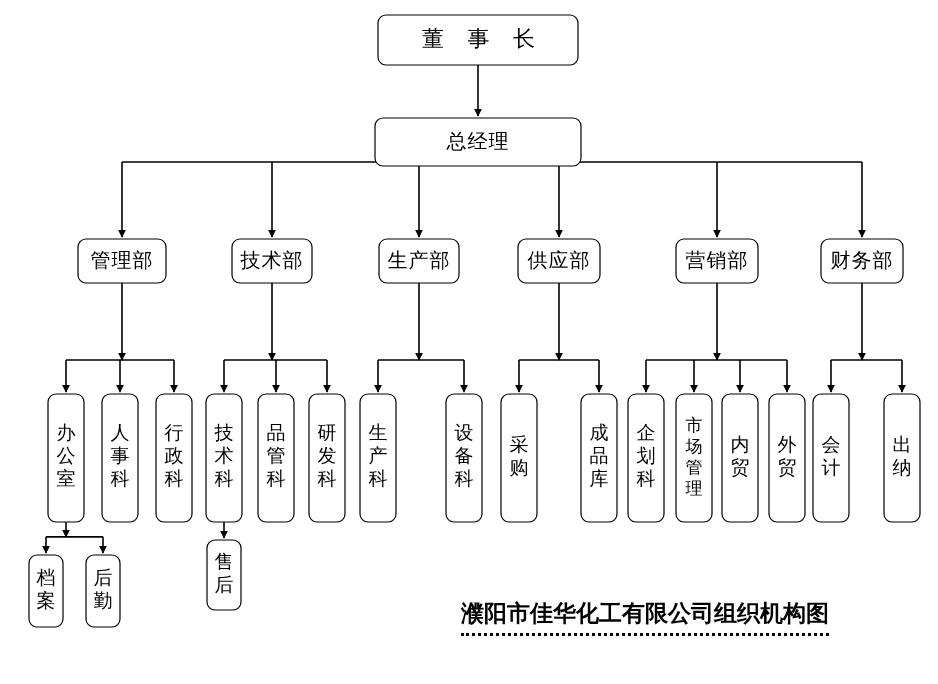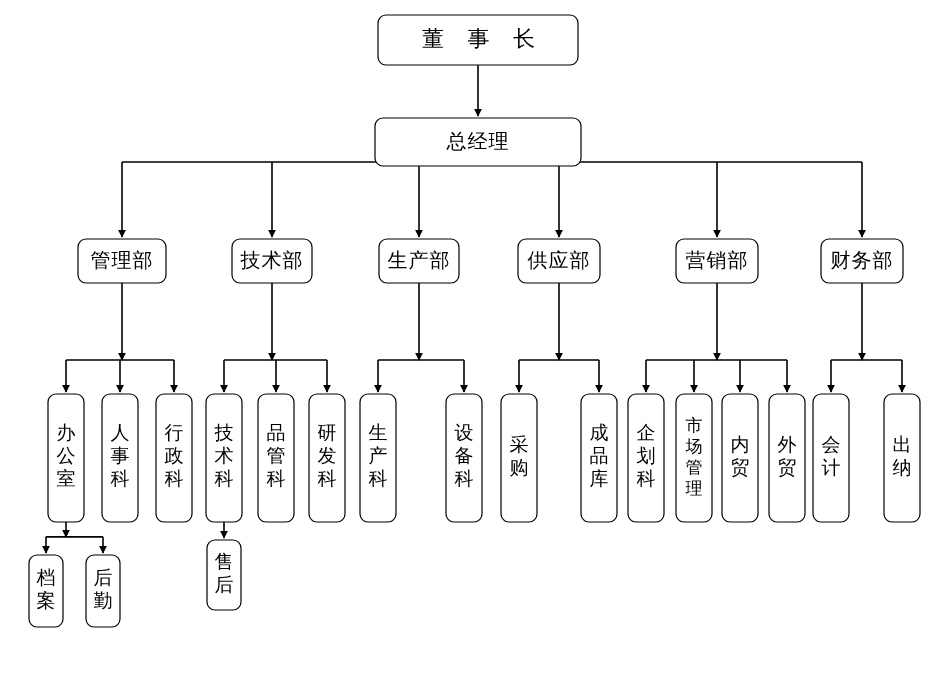--- a/index.html
+++ b/index.html
@@ -231,13 +231,14 @@
           <rect x="86" y="555" width="34" height="72" rx="8" ry="8" class="node-box"></rect>
           <text x="103" y="579.5" class="node-label label-v"><tspan x="103" dy="0">后</tspan><tspan x="103" dy="23">勤</tspan></text>
         </g>
         <g>
           <rect x="207" y="540" width="34" height="70" rx="8" ry="8" class="node-box"></rect>
           <text x="224" y="563.5" class="node-label label-v"><tspan x="224" dy="0">售</tspan><tspan x="224" dy="23">后</tspan></text>
         </g>
       </g>
   </svg>
 
+  <div id="chart-title">濮阳市佳华化工有限公司组织机构图</div>
 </div>
 
 </body></html>

